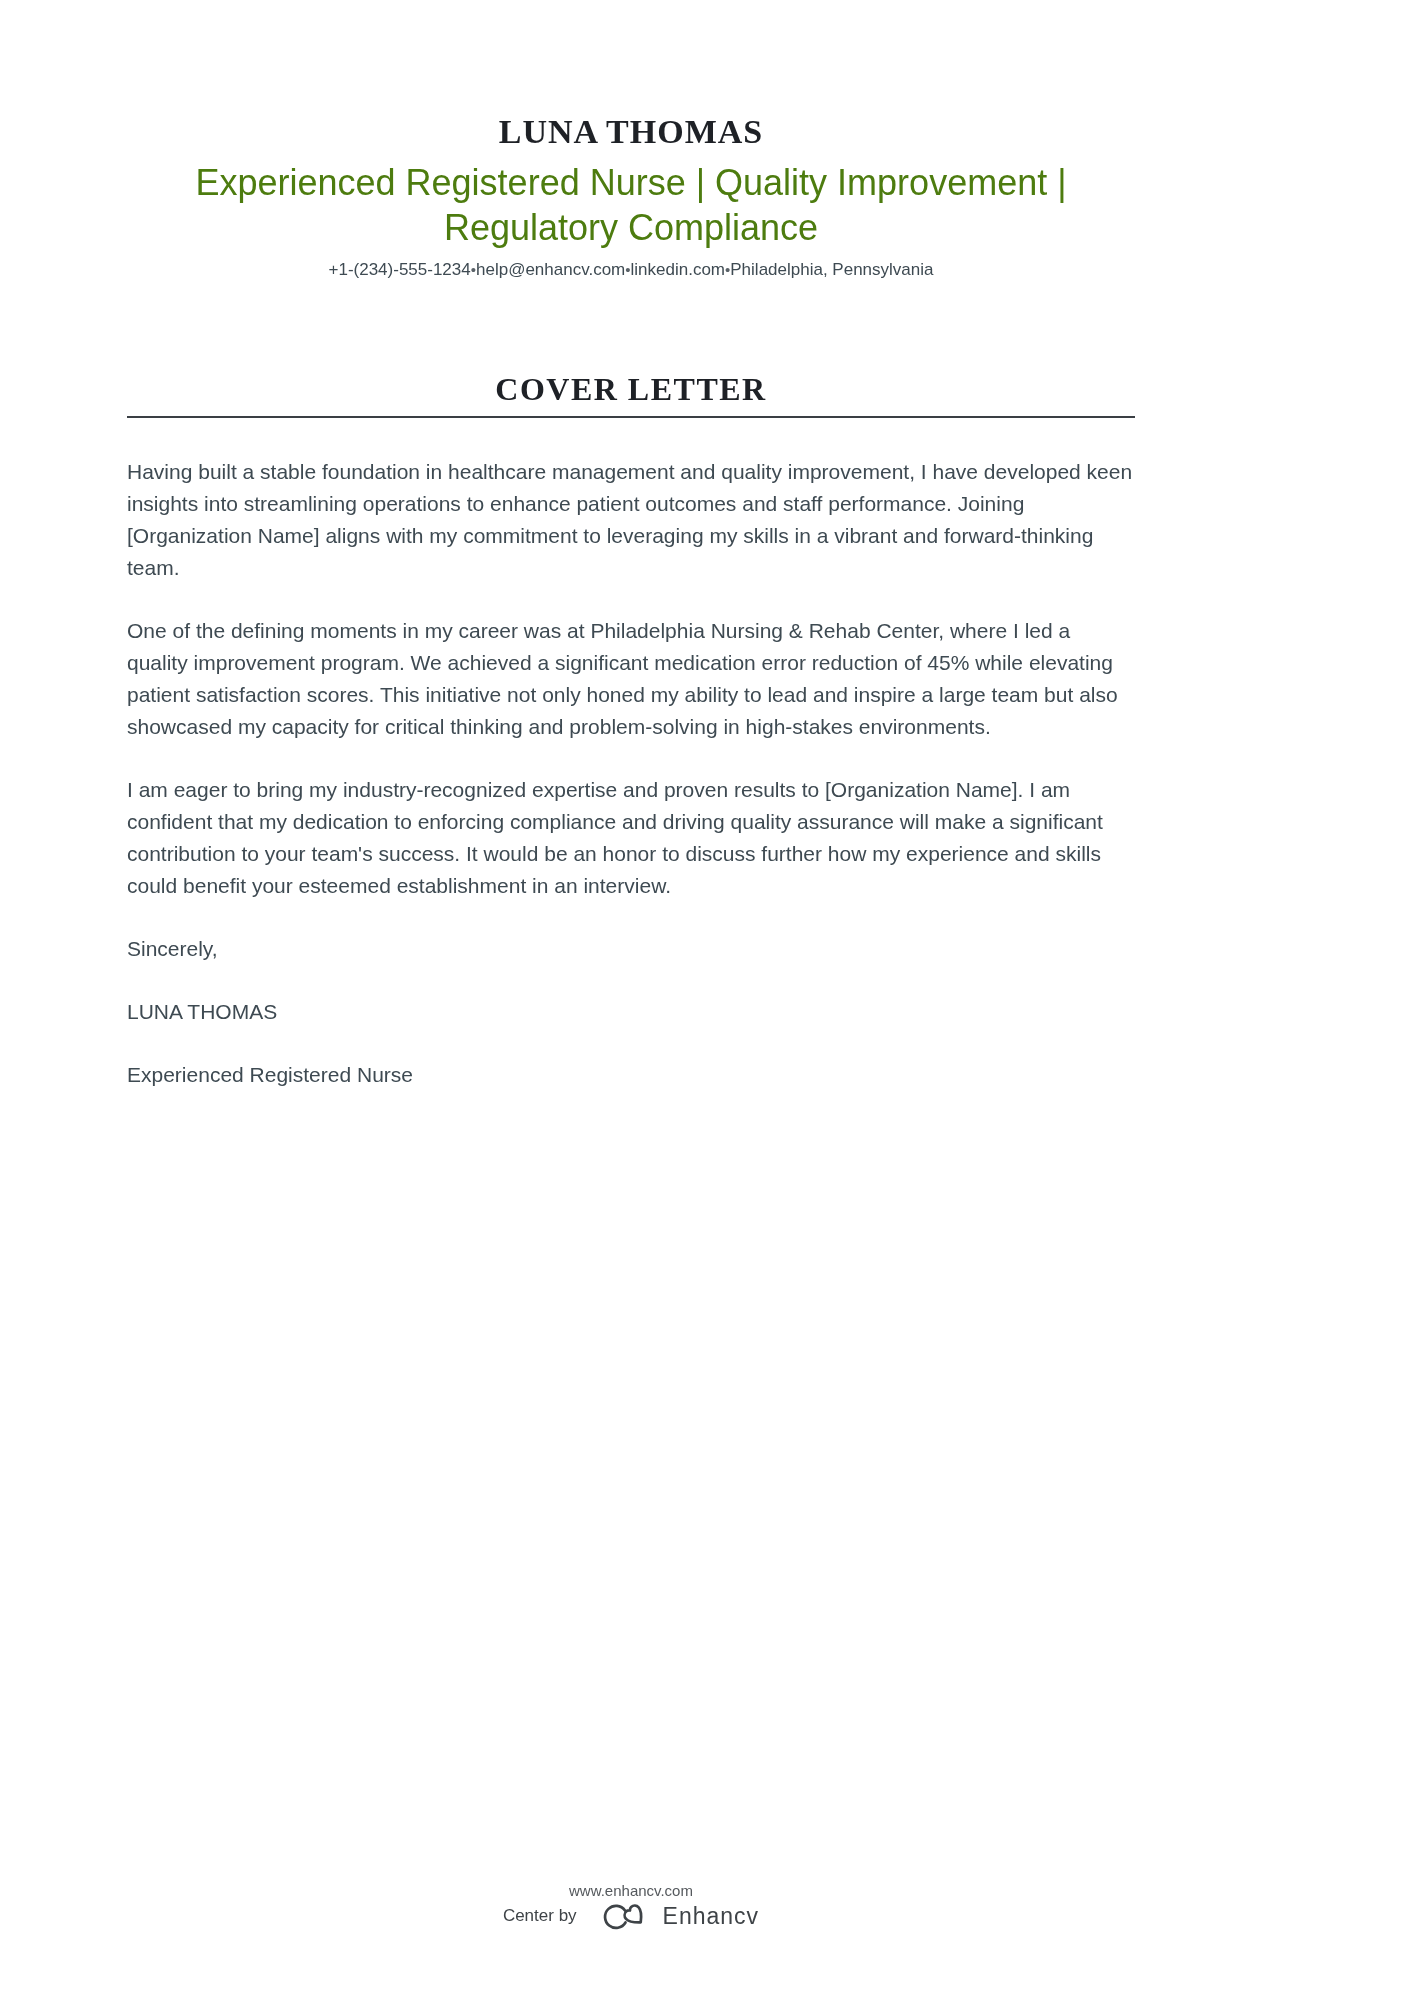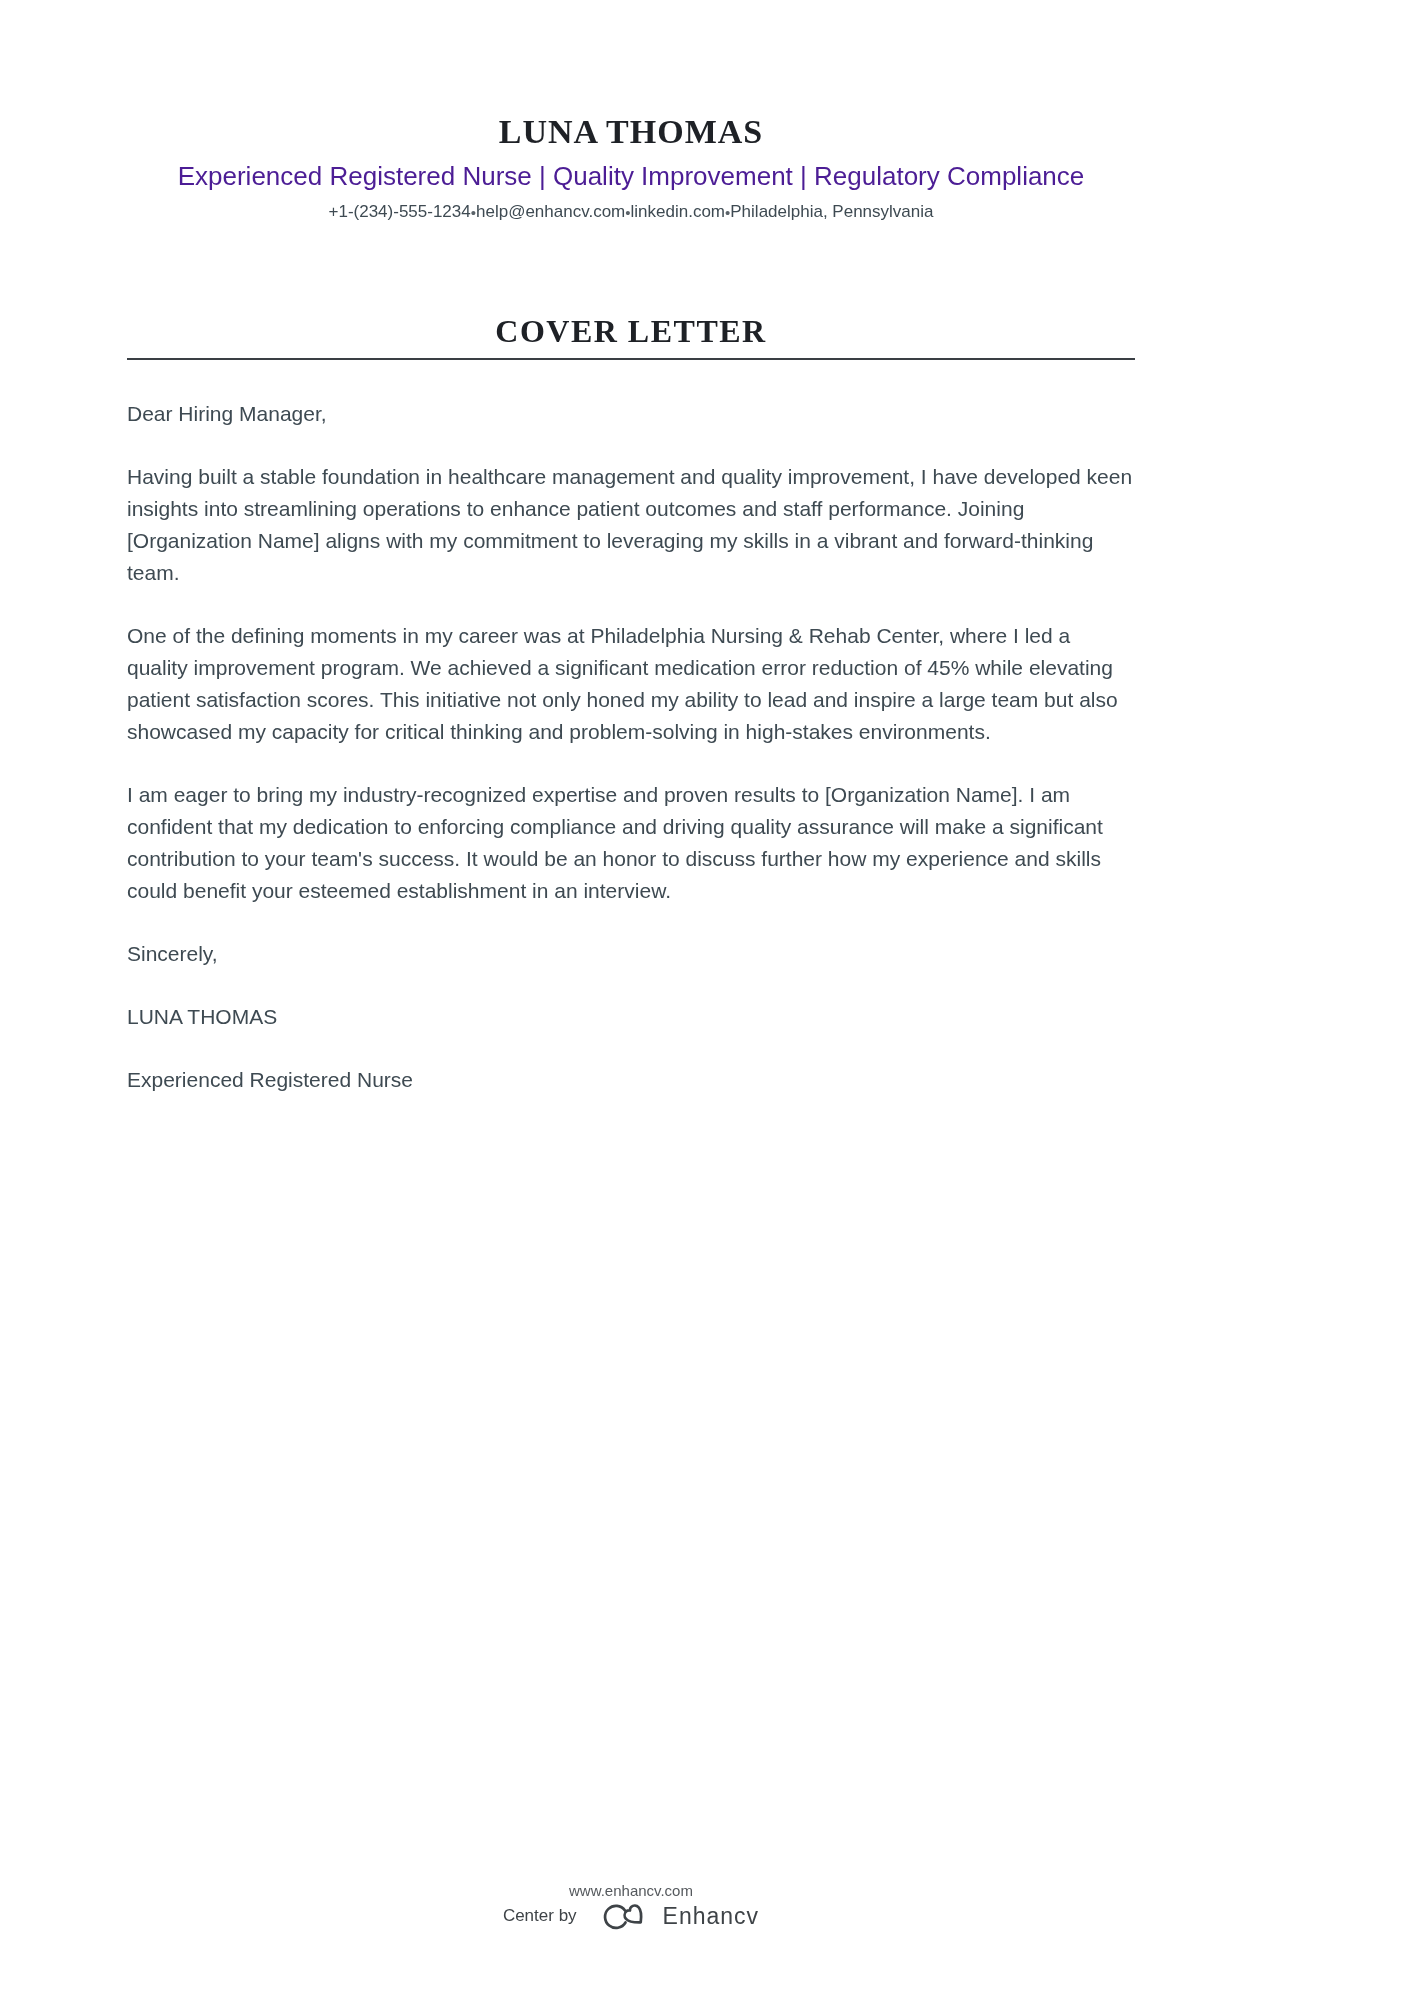--- a/index.html
+++ b/index.html
@@ -25,24 +25,24 @@
     font-family: "Liberation Serif", serif;
     font-weight: 700;
     font-size: 34px;
     line-height: 1.2;
     letter-spacing: 1px;
     color: #1e2126;
   }
 
   .headline {
     margin-top: 7px;
-    font-size: 26px;
+    font-size: 36px;
     line-height: 1.25;
     font-weight: 400;
-    color: #4c1d95;
+    color: #4d7c0f;
     text-align: center;
   }
 
   .contact-line {
     margin-top: 10px;
     font-size: 17px;
     color: #3e4a52;
     display: flex;
     justify-content: center;
     align-items: center;
@@ -136,21 +136,20 @@
       <span class="dot">•</span>
       <span>Philadelphia, Pennsylvania</span>
     </div>
   </header>
 
   <div class="section-header">
     <h2 class="section-title">COVER LETTER</h2>
   </div>
 
   <main class="letter">
-    <p>Dear Hiring Manager,</p>
 
     <p>Having built a stable foundation in healthcare management and quality improvement, I have developed keen insights into streamlining operations to enhance patient outcomes and staff performance. Joining [Organization Name] aligns with my commitment to leveraging my skills in a vibrant and forward-thinking team.</p>
 
     <p>One of the defining moments in my career was at Philadelphia Nursing &amp; Rehab Center, where I led a quality improvement program. We achieved a significant medication error reduction of 45% while elevating patient satisfaction scores. This initiative not only honed my ability to lead and inspire a large team but also showcased my capacity for critical thinking and problem-solving in high-stakes environments.</p>
 
     <p>I am eager to bring my industry-recognized expertise and proven results to [Organization Name]. I am confident that my dedication to enforcing compliance and driving quality assurance will make a significant contribution to your team's success. It would be an honor to discuss further how my experience and skills could benefit your esteemed establishment in an interview.</p>
 
     <p>Sincerely,</p>
 
     <p>LUNA THOMAS</p>

